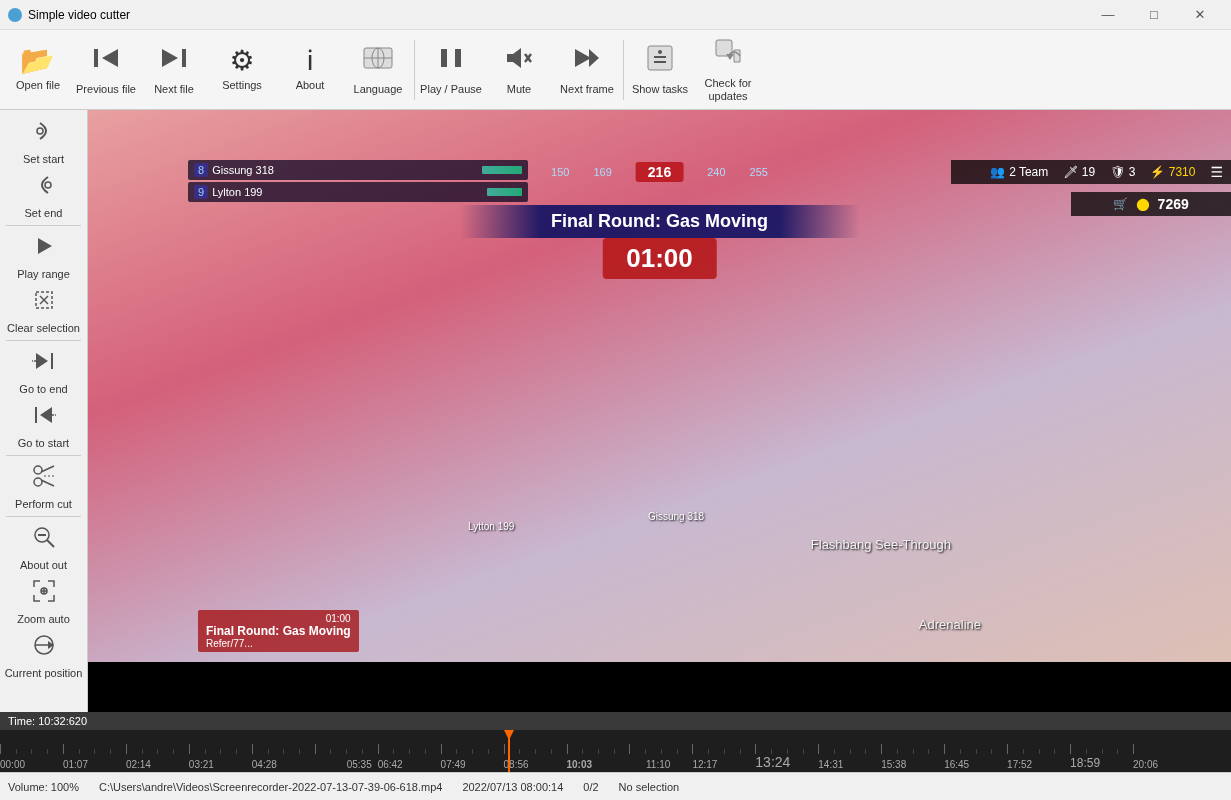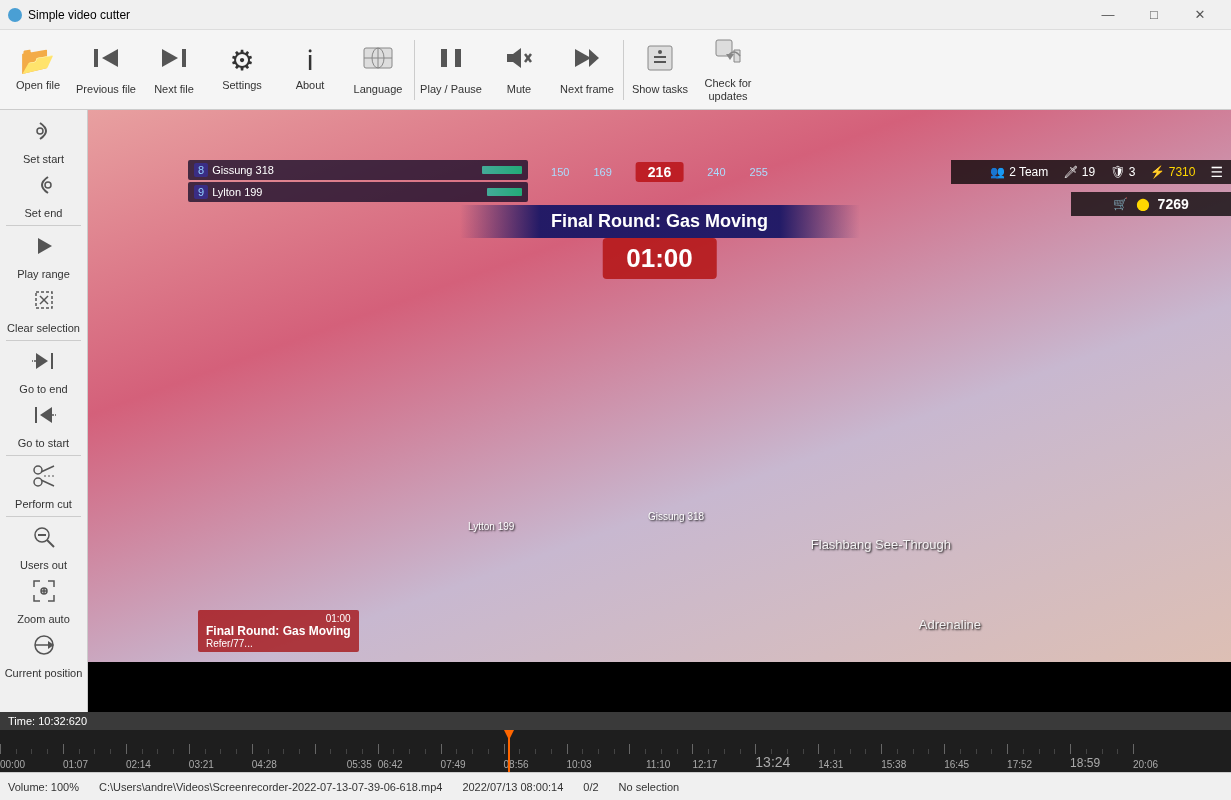--- a/index.html
+++ b/index.html
@@ -336,21 +336,21 @@
     </button>
     <div class="side-sep"></div>
     <button class="side-btn">
       <span class="side-icon">
         <svg width="28" height="28" viewBox="0 0 28 28" fill="none">
           <circle cx="12" cy="12" r="7" stroke="#555" stroke-width="1.5" fill="none"></circle>
           <line x1="8" y1="12" x2="16" y2="12" stroke="#555" stroke-width="2"></line>
           <line x1="17" y1="17" x2="24" y2="24" stroke="#555" stroke-width="2"></line>
         </svg>
       </span>
-      <span class="side-label">Users out</span>
+      <span class="side-label">About out</span>
     </button>
     <button class="side-btn">
       <span class="side-icon">
         <svg width="28" height="28" viewBox="0 0 28 28" fill="none">
           <path d="M4 10 L4 4 L10 4" stroke="#555" stroke-width="1.5" fill="none"></path>
           <path d="M18 4 L24 4 L24 10" stroke="#555" stroke-width="1.5" fill="none"></path>
           <path d="M4 18 L4 24 L10 24" stroke="#555" stroke-width="1.5" fill="none"></path>
           <path d="M18 24 L24 24 L24 18" stroke="#555" stroke-width="1.5" fill="none"></path>
           <circle cx="14" cy="14" r="3" stroke="#555" stroke-width="1.5" fill="none"></circle>
           <line x1="14" y1="11" x2="14" y2="17" stroke="#555" stroke-width="1.5"></line>
@@ -457,21 +457,21 @@
     <div id="timeline-labels">
         <span style="position: absolute; left: 0px; bottom: 2px; color: rgb(170, 170, 170); font-size: 10px; white-space: nowrap;">00:00</span>
         <span style="position: absolute; left: 62.9444px; bottom: 2px; color: rgb(170, 170, 170); font-size: 10px; white-space: nowrap;">01:07</span>
         <span style="position: absolute; left: 125.889px; bottom: 2px; color: rgb(170, 170, 170); font-size: 10px; white-space: nowrap;">02:14</span>
         <span style="position: absolute; left: 188.833px; bottom: 2px; color: rgb(170, 170, 170); font-size: 10px; white-space: nowrap;">03:21</span>
         <span style="position: absolute; left: 251.778px; bottom: 2px; color: rgb(170, 170, 170); font-size: 10px; white-space: nowrap;">04:28</span>
         <span style="position: absolute; left: 314.722px; bottom: 2px; color: rgb(170, 170, 170); font-size: 10px; white-space: nowrap; padding-left: 32px;">05:35</span>
         <span style="position: absolute; left: 377.667px; bottom: 2px; color: rgb(170, 170, 170); font-size: 10px; white-space: nowrap;">06:42</span>
         <span style="position: absolute; left: 440.611px; bottom: 2px; color: rgb(170, 170, 170); font-size: 10px; white-space: nowrap;">07:49</span>
         <span style="position: absolute; left: 503.556px; bottom: 2px; color: rgb(170, 170, 170); font-size: 10px; white-space: nowrap;">08:56</span>
-        <span style="position: absolute; left: 566.5px; bottom: 2px; color: rgb(170, 170, 170); font-size: 10px; white-space: nowrap;">10:03</span>
+        <span style="position: absolute; left: 566.5px; bottom: 2px; color: rgb(170, 170, 170); font-size: 10px; white-space: nowrap; font-weight: bold;">10:03</span>
         <span style="position: absolute; left: 646px; bottom: 2px; color: rgb(170, 170, 170); font-size: 10px; white-space: nowrap;">11:10</span>
         <span style="position: absolute; left: 692.389px; bottom: 2px; color: rgb(170, 170, 170); font-size: 10px; white-space: nowrap;">12:17</span>
         <span style="position: absolute; left: 755.333px; bottom: 2px; color: rgb(170, 170, 170); font-size: 14px; white-space: nowrap;">13:24</span>
         <span style="position: absolute; left: 818.278px; bottom: 2px; color: rgb(170, 170, 170); font-size: 10px; white-space: nowrap;">14:31</span>
         <span style="position: absolute; left: 881.222px; bottom: 2px; color: rgb(170, 170, 170); font-size: 10px; white-space: nowrap;">15:38</span>
         <span style="position: absolute; left: 944.167px; bottom: 2px; color: rgb(170, 170, 170); font-size: 10px; white-space: nowrap;">16:45</span>
         <span style="position: absolute; left: 1007.11px; bottom: 2px; color: rgb(170, 170, 170); font-size: 10px; white-space: nowrap;">17:52</span>
         <span style="position: absolute; left: 1070.06px; bottom: 2px; color: rgb(170, 170, 170); font-size: 12px; white-space: nowrap;">18:59</span>
         <span style="position: absolute; left: 1133px; bottom: 2px; color: rgb(170, 170, 170); font-size: 10px; white-space: nowrap;">20:06</span>
       </div>

